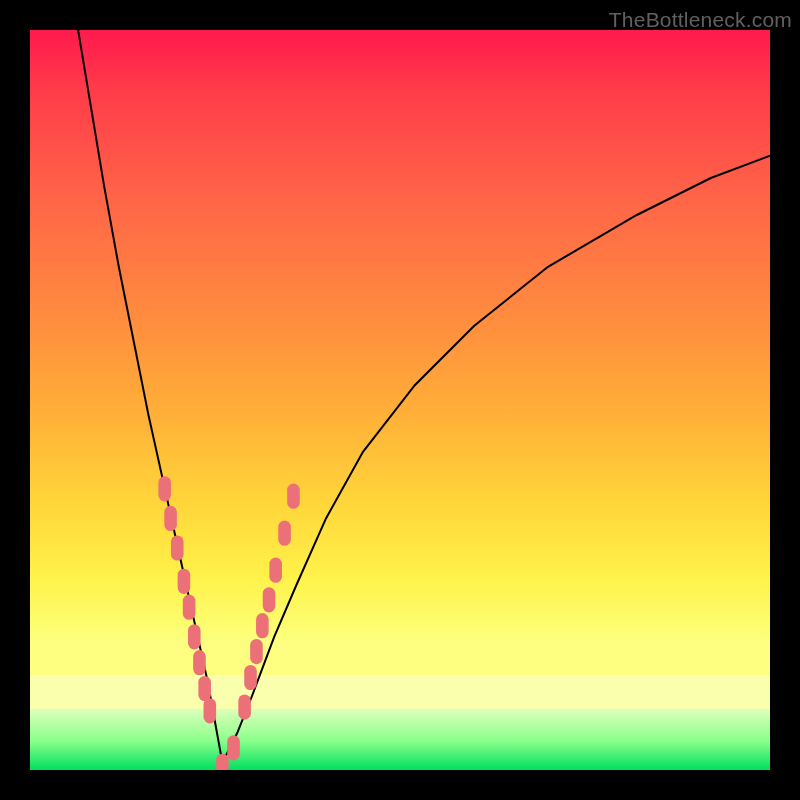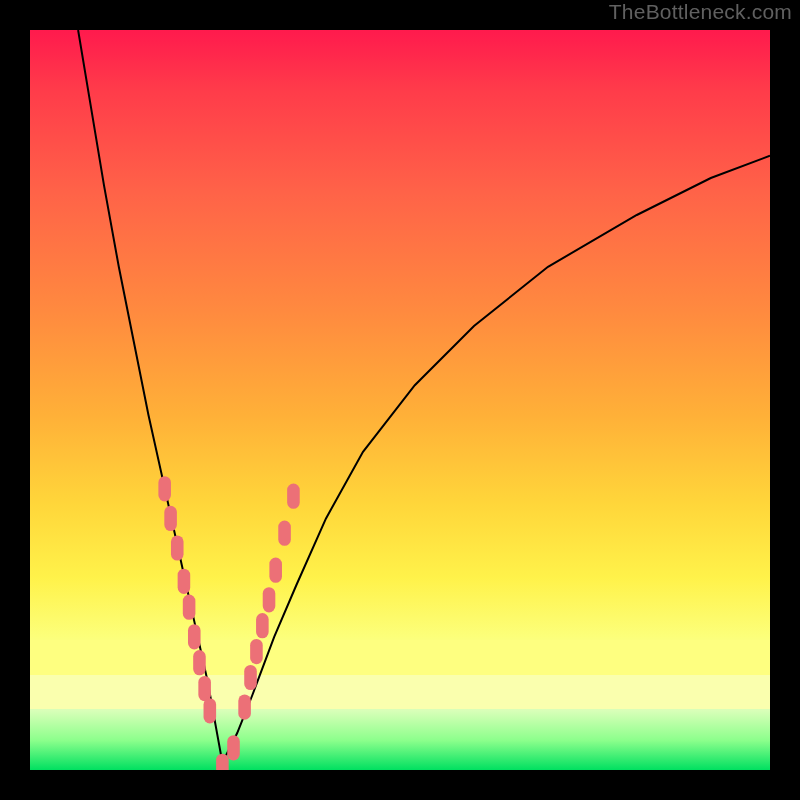--- a/index.html
+++ b/index.html
@@ -71,21 +71,21 @@
   .curve-path {
     fill: none;
     stroke: #000;
     stroke-width: 2;
   }
   .data-marker {
     fill: #ec7077;
   }
   .watermark {
     position: absolute;
-    top: 0;
+    top: 8px;
     right: 8px;
     color: #606060;
     font-size: 21px;
     font-weight: 500;
     letter-spacing: 0.2px;
     text-align: right;
   }
 </style>
 </head>
 <body>

